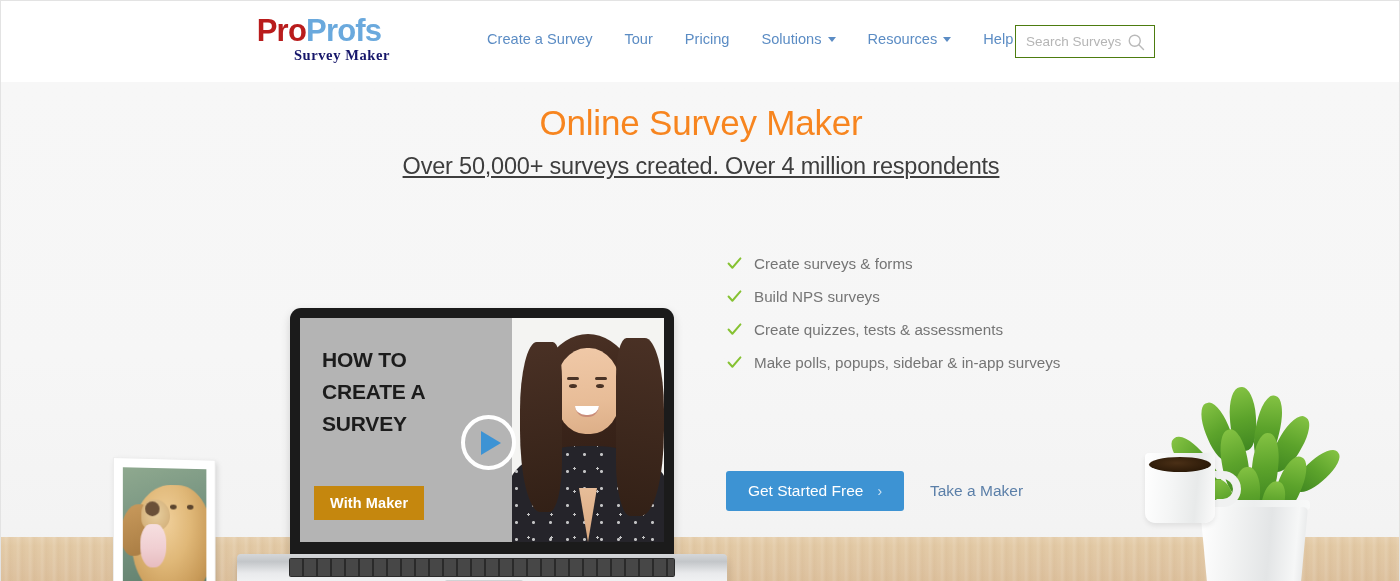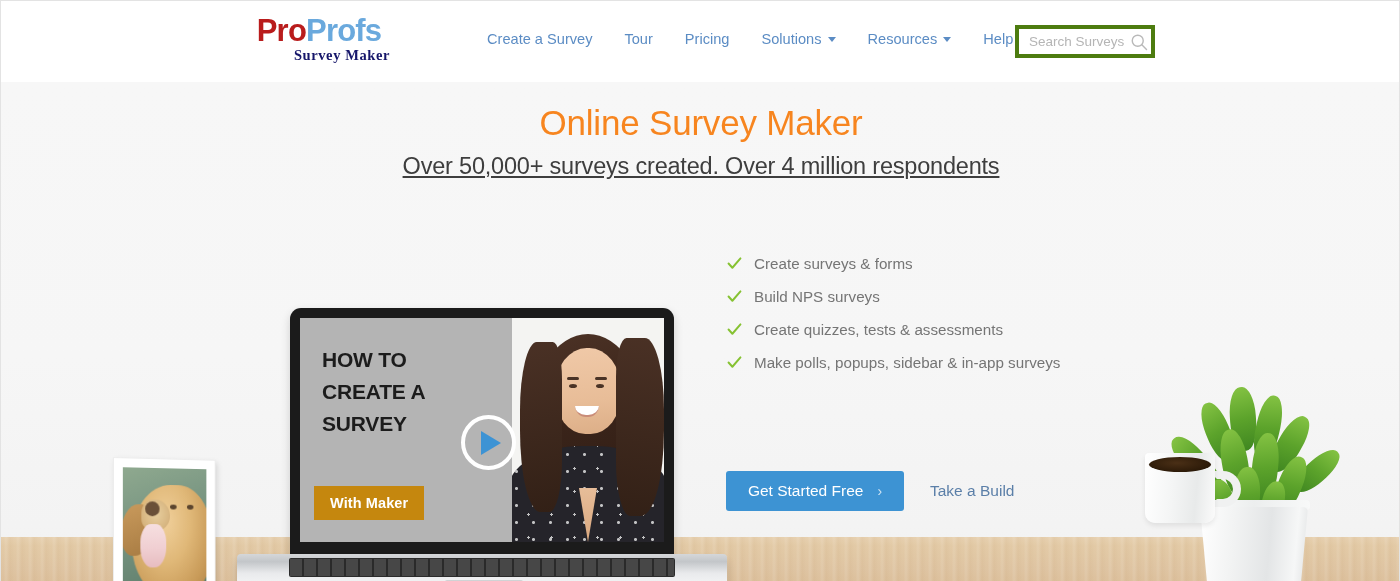--- a/index.html
+++ b/index.html
@@ -83,21 +83,21 @@
     border-right: 4px solid transparent;
     border-top: 5px solid #5b8cc4;
   }
 
   .search-box {
     position: absolute;
     left: 1014px;
     top: 24px;
     width: 140px;
     height: 33px;
-    border: 4px solid #4d7c0f;
+    border: 1px solid #4d7c0f;
     background: #fff;
     display: flex;
     align-items: center;
     padding: 0 8px 0 10px;
   }
   .search-input {
     border: none;
     outline: none;
     flex: 1;
     font-family: "Liberation Sans", sans-serif;
@@ -631,21 +631,21 @@
           </svg>
         <span class="feature-label">Make polls, popups, sidebar &amp; in-app surveys</span>
       </div>
     </div>
 
     <div class="cta-row">
       <button class="btn-primary">
         <span>Get Started Free</span>
         <span class="btn-chev">›</span>
       </button>
-      <a class="link-tour">Take a Build</a>
+      <a class="link-tour">Take a Maker</a>
     </div>
 
     <div class="plant-wrap">
       <div class="succ" style="left:64px; top:0px;   width:26px; height:64px; transform:rotate(-4deg);"></div>
       <div class="succ" style="left:40px; top:14px;  width:24px; height:62px; transform:rotate(-22deg);"></div>
       <div class="succ" style="left:90px; top:8px;   width:24px; height:66px; transform:rotate(12deg);"></div>
       <div class="succ" style="left:16px; top:44px;  width:24px; height:60px; transform:rotate(-42deg);"></div>
       <div class="succ" style="left:112px;top:26px;  width:24px; height:62px; transform:rotate(30deg);"></div>
       <div class="succ" style="left:2px;  top:72px;  width:22px; height:50px; transform:rotate(-62deg);"></div>
       <div class="succ" style="left:140px;top:56px;  width:22px; height:56px; transform:rotate(48deg);"></div>

